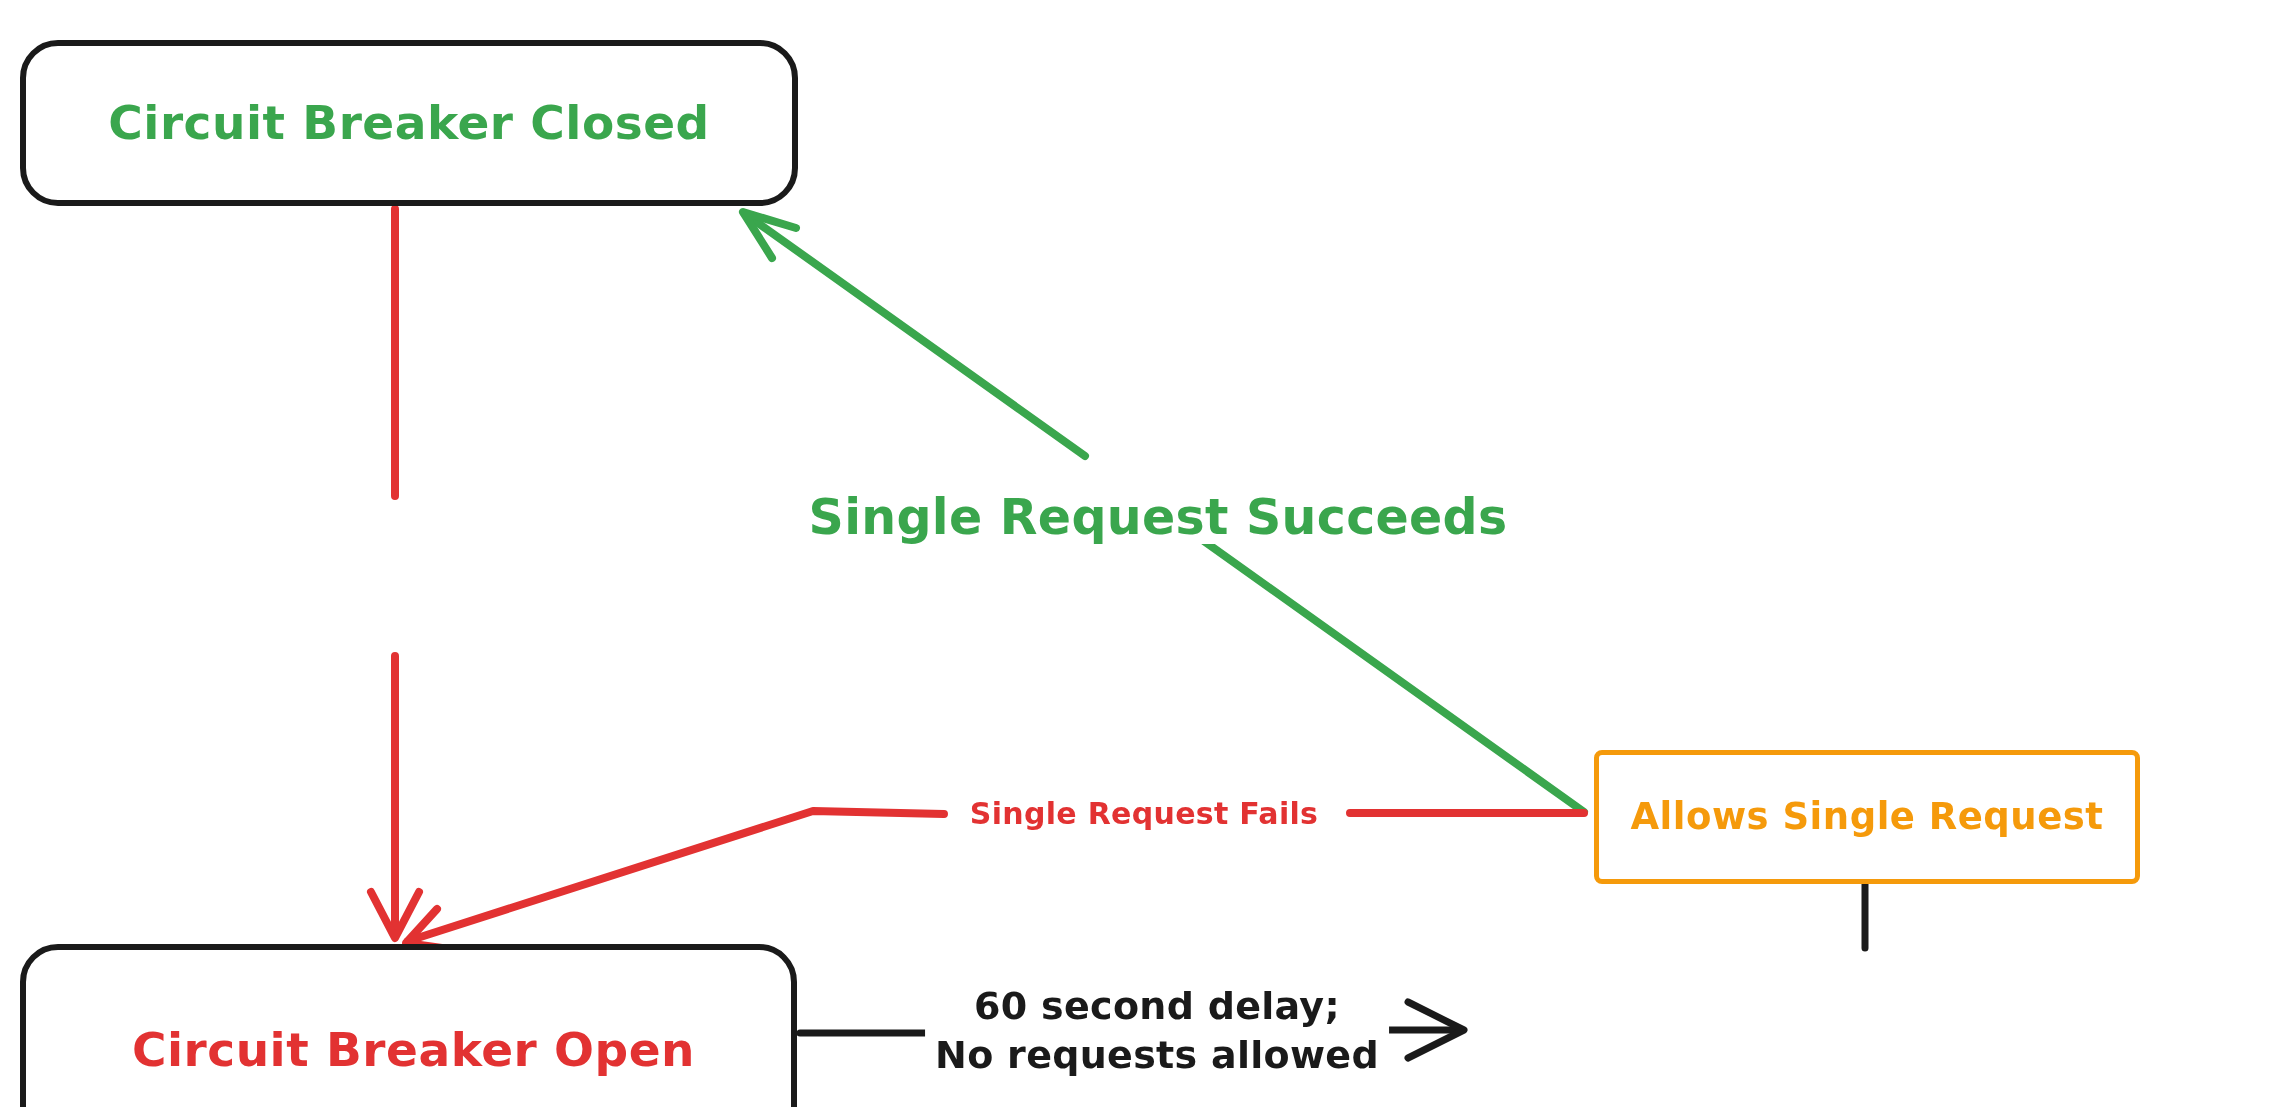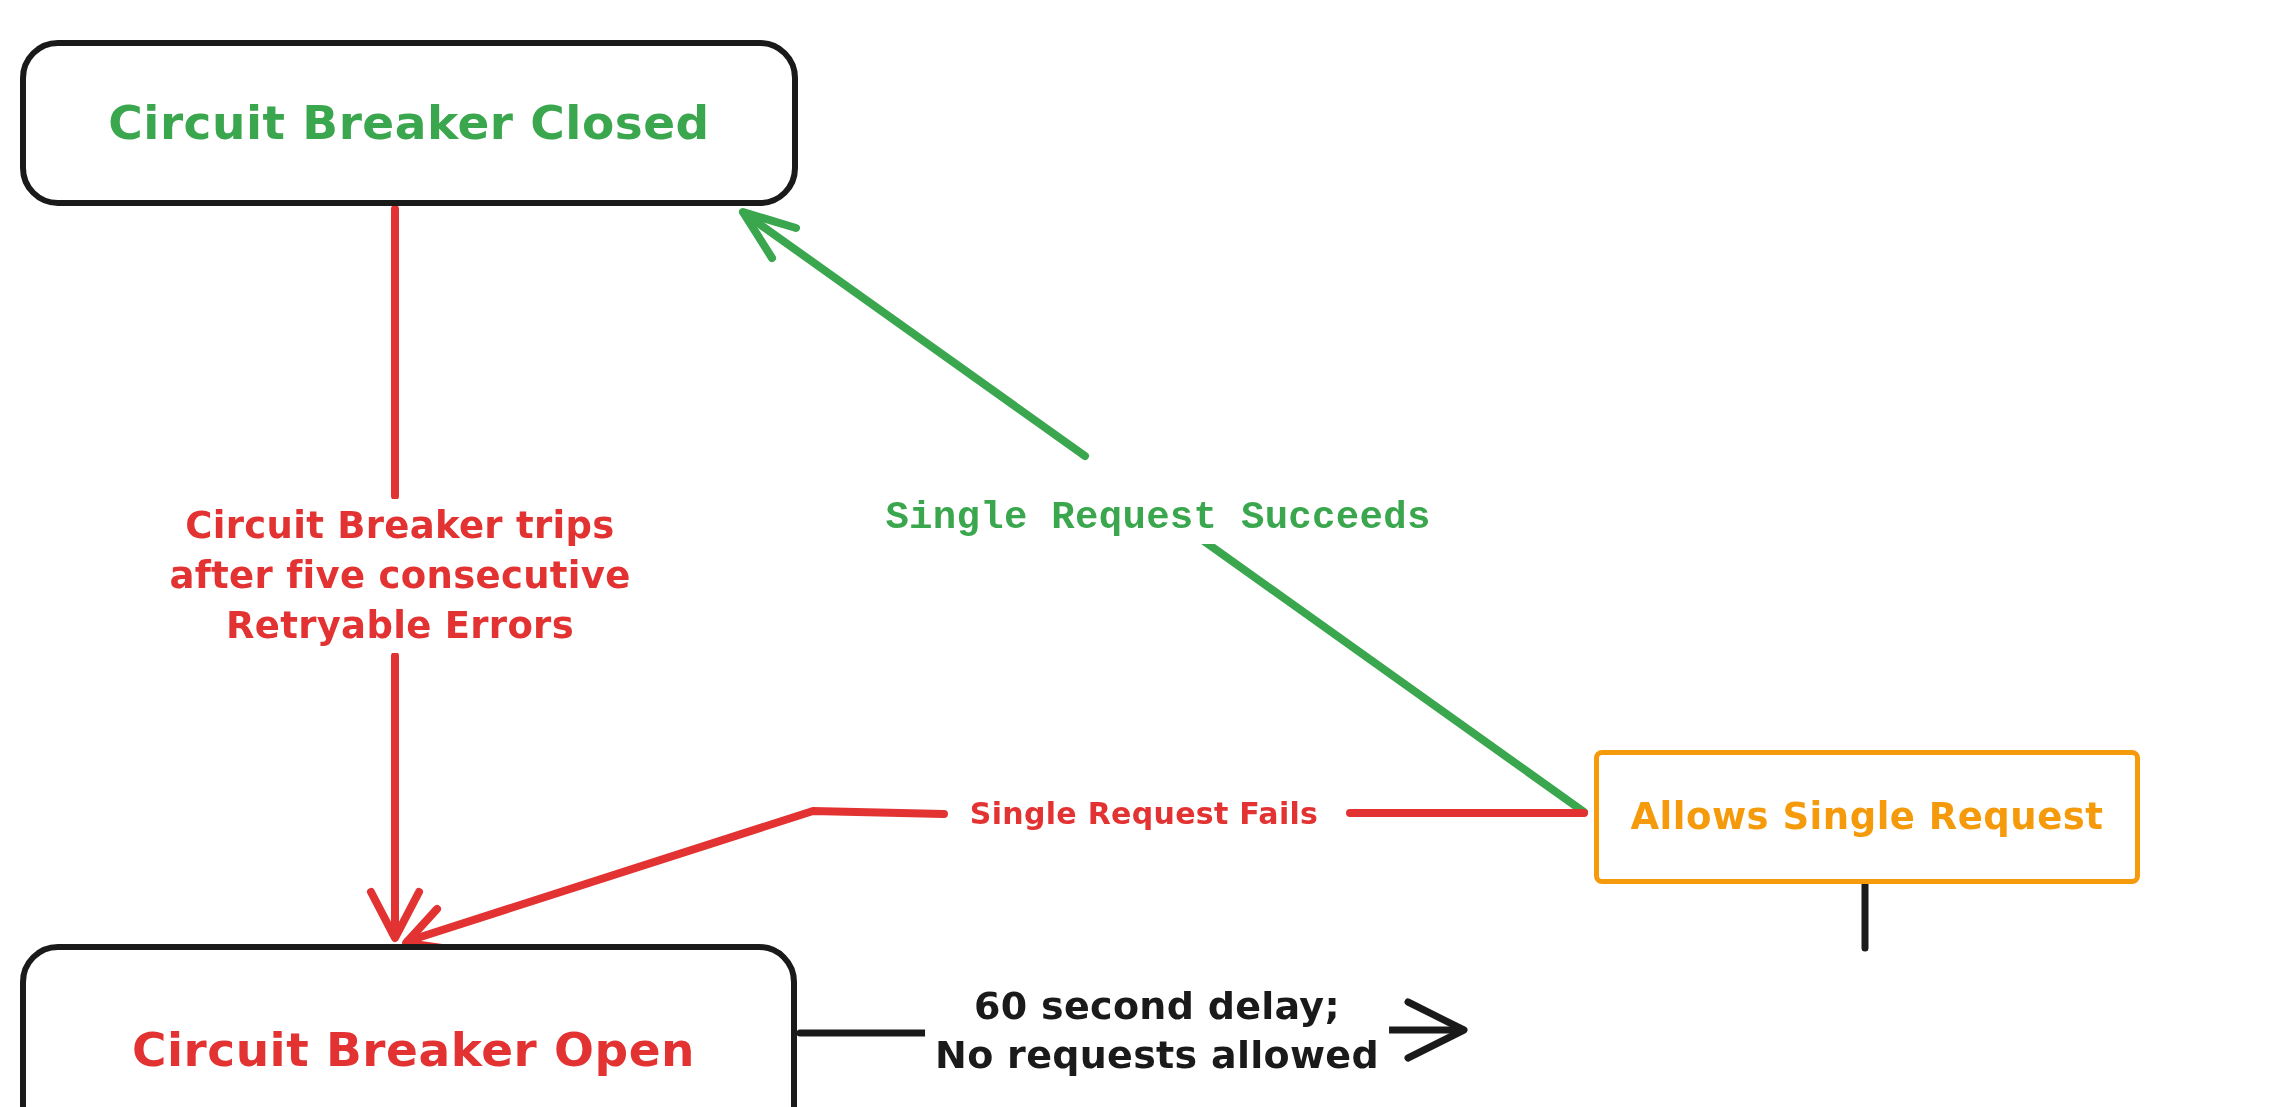--- a/index.html
+++ b/index.html
@@ -55,21 +55,21 @@
     position: absolute;
     transform: translate(-50%, -50%);
     text-align: center;
     font-weight: bold;
     white-space: pre-line;
     background: var(--bg);
     padding: 2px 10px;
     letter-spacing: 0.3px;
   }
   .edge-label-trips    { color: var(--red);   font-size: 37px; line-height: 50px; }
-  .edge-label-succeeds { color: var(--green); font-size: 39px; line-height: 48px; font-family: Liberation Mono, monospace; }
+  .edge-label-succeeds { color: var(--green); font-size: 49px; line-height: 48px; }
   .edge-label-fails    { color: var(--red);   font-size: 30px; line-height: 48px; }
   .edge-label-delay    { color: var(--ink);   font-size: 38px; line-height: 49px; }
 
   svg .stroke { fill: none; stroke-linecap: round; stroke-linejoin: round; }
   svg .red    { stroke: var(--red);   stroke-width: 8; }
   svg .green  { stroke: var(--green); stroke-width: 8; }
   svg .black  { stroke: var(--ink);   stroke-width: 7; }
 </style>
 </head>
 <body>
@@ -107,23 +107,20 @@
 
   <div class="node node-big node-open" style="left:20px; top:920px; width:777px; height:212px;padding-left:10px;">
     <span class="node-label">Circuit Breaker Open</span>
   </div>
 
 
   <div class="node node-allows" style="left:1594px; top:726px; width:546px; height:134px;">
     <span class="node-label">Allows Single Request</span>
   </div>
 
-  <div class="edge-label edge-label-trips" style="left:400px; top:552px;">Circuit Breaker trips
-after five consecutive
-Retryable Errors</div>
 
   <div class="edge-label edge-label-succeeds" style="left:1158px; top:494px;">Single Request Succeeds</div>
 
   <div class="edge-label edge-label-fails" style="left:1144px; top:790px;">Single Request Fails</div>
 
   <div class="edge-label edge-label-delay" style="left:1157px; top:1007px;">60 second delay;
 No requests allowed</div>
 
 </div>
 

